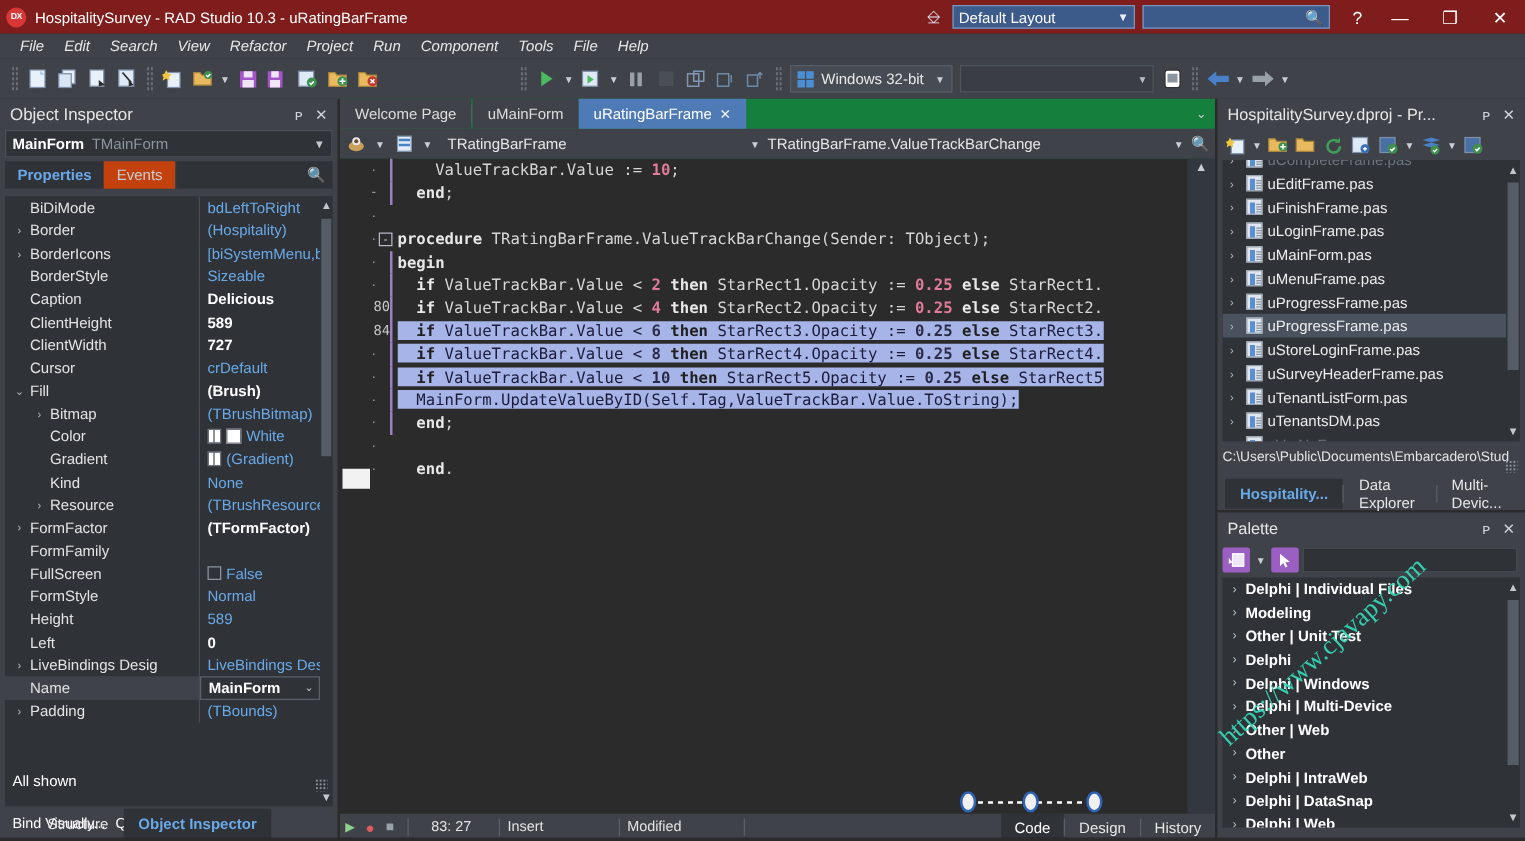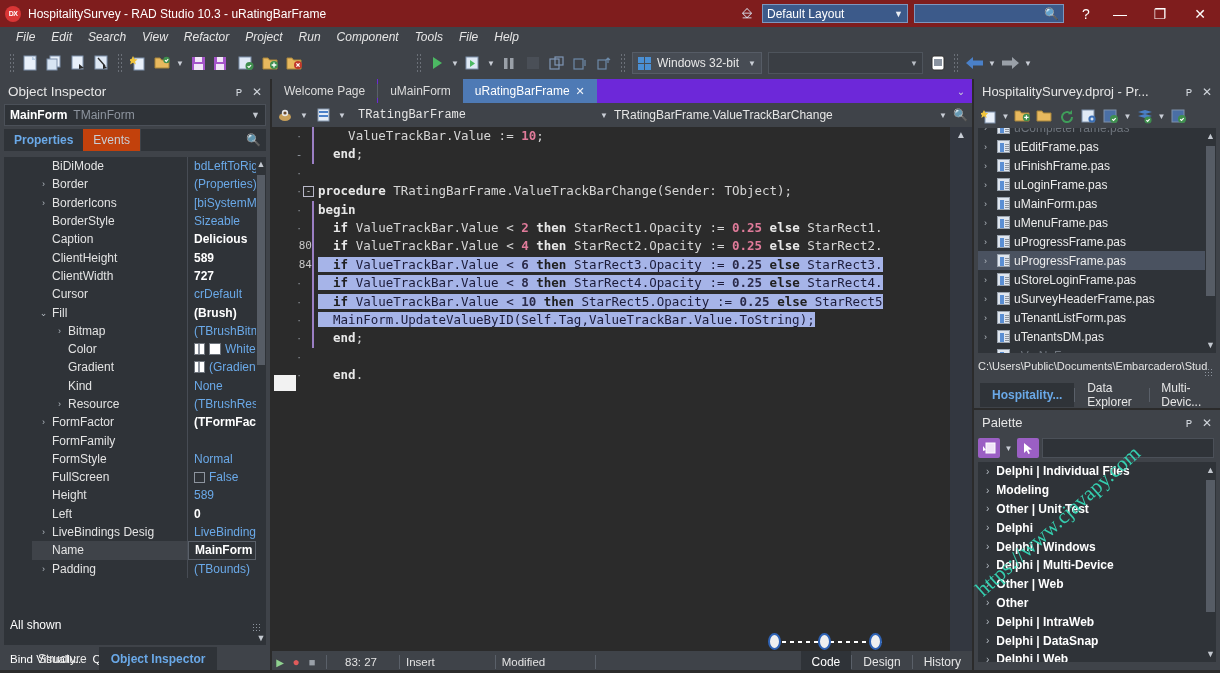--- a/index.html
+++ b/index.html
@@ -180,39 +180,39 @@
     background-size: 3px 3px;
   }
   .oi-bottabs {
     position: absolute; left: 16px; bottom: 0; width: 270px; height: 28px;
     display: flex; align-items: center; gap: 0; padding-left: 10px;
   }
   .btab { padding: 5px 12px; font-size: 12px; color: #e6e6e6; }
   .btab.active { background: #2f3338; color: #6aa9e8; font-weight: bold; }
 
   
-  #editor { left: 272px; top: 79px; width: 700px; height: 594px; background: #6d28d9; }
+  #editor { left: 272px; top: 79px; width: 700px; height: 594px; background: #15803d; }
   .ed-tabs { height: 24px; display: flex; align-items: stretch; position: relative; }
   .ed-tab {
     display: flex; align-items: center; padding: 0 12px; font-size: 12px;
     color: #dcdcdc; background: #3f4349; gap: 6px; white-space: nowrap;
   }
   .ed-tab.active { background: #4e7ab5; color: #ffffff; }
   .ed-tab .x { font-size: 11px; opacity: .9; }
   .ed-tabsep { width: 1px; background: #5a6069; margin: 5px 0; }
   .ed-tabs .spacer { flex: 1; }
   .ed-tabs .dd { width: 22px; display: flex; align-items: center; justify-content: center; color: #c9ced6; font-size: 10px; }
   .ed-nav {
     height: 24px; display: flex; align-items: center; background: #3f4349;
     gap: 4px; padding: 0 4px;
   }
   .ed-nav .icn { width: 18px; height: 18px; display: flex; align-items: center; justify-content: center; font-size: 12px; }
   .ed-nav .cv { color: #c9ced6; font-size: 8px; width: 12px; text-align: center; }
   .ed-nav .t { color: #e6e6e6; font-size: 12px; white-space: nowrap; }
-  .ed-nav .t1 { margin-left: 6px; min-width: 236px; font-family: Liberation Mono, monospace; }
+  .ed-nav .t1 { margin-left: 6px; min-width: 236px; }
   .ed-nav .mag { color: #c9ced6; font-size: 12px; }
 
   .ed-body {
     position: absolute; left: 0; top: 48px; width: 700px; height: 568px;
     background: #2b2b2b;
   }
   .ed-gutter {
     position: absolute; left: 0; top: 0; width: 46px; height: 100%;
     background: #2b2b2b;
   }
@@ -556,37 +556,37 @@
     <span class="chev">▼</span>
   </div>
   <div class="oi-tabs" id="oi-tabs">
       <div class="oi-tab active">Properties</div>
       <div class="oi-tab">Events</div>
       <div class="oi-tabsearch">
         <span class="mag">🔍</span>
       </div>
     </div>
   <div class="oi-grid">
-    <div id="oi-rows" style="position:absolute;left:0;top:0;right:10px;padding-left:28px;">
+    <div id="oi-rows" style="position:absolute;left:0;top:0;right:10px;">
         <div class="oi-row">
           <div class="oi-name" style="padding-left: 6px;">
             <span class="oi-arrow"></span>
             <span class="txt">BiDiMode</span>
           </div>
           <div class="oi-val">
             <span class="txt">bdLeftToRight</span>
           </div>
         </div>
         <div class="oi-row">
           <div class="oi-name" style="padding-left: 6px;">
             <span class="oi-arrow">›</span>
             <span class="txt">Border</span>
           </div>
           <div class="oi-val">
-            <span class="txt">(Properties)</span>
+            <span class="txt">(Hospitality)</span>
           </div>
         </div>
         <div class="oi-row">
           <div class="oi-name" style="padding-left: 6px;">
             <span class="oi-arrow">›</span>
             <span class="txt">BorderIcons</span>
           </div>
           <div class="oi-val">
             <span class="txt">[biSystemMenu,biMinim</span>
           </div>
@@ -707,34 +707,34 @@
             <span class="oi-arrow"></span>
             <span class="txt">FormFamily</span>
           </div>
           <div class="oi-val">
             <span class="txt"></span>
           </div>
         </div>
         <div class="oi-row">
           <div class="oi-name" style="padding-left: 6px;">
             <span class="oi-arrow"></span>
-            <span class="txt">FormStyle</span>
-          </div>
-          <div class="oi-val">
-            <span class="txt">Normal</span>
-          </div>
-        </div>
-        <div class="oi-row">
-          <div class="oi-name" style="padding-left: 6px;">
-            <span class="oi-arrow"></span>
             <span class="txt">FullScreen</span>
           </div>
           <div class="oi-val">
             <span class="oi-chk"></span>
             <span class="txt">False</span>
+          </div>
+        </div>
+        <div class="oi-row">
+          <div class="oi-name" style="padding-left: 6px;">
+            <span class="oi-arrow"></span>
+            <span class="txt">FormStyle</span>
+          </div>
+          <div class="oi-val">
+            <span class="txt">Normal</span>
           </div>
         </div>
         <div class="oi-row">
           <div class="oi-name" style="padding-left: 6px;">
             <span class="oi-arrow"></span>
             <span class="txt">Height</span>
           </div>
           <div class="oi-val">
             <span class="txt">589</span>
           </div>

